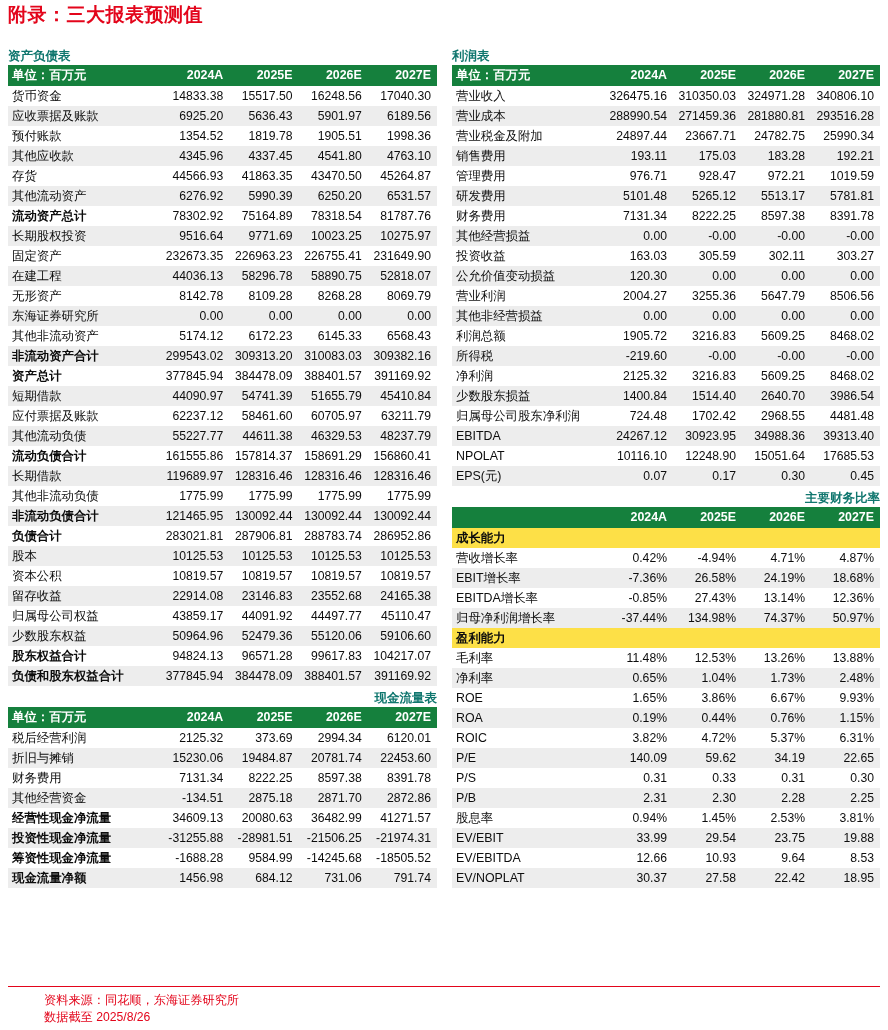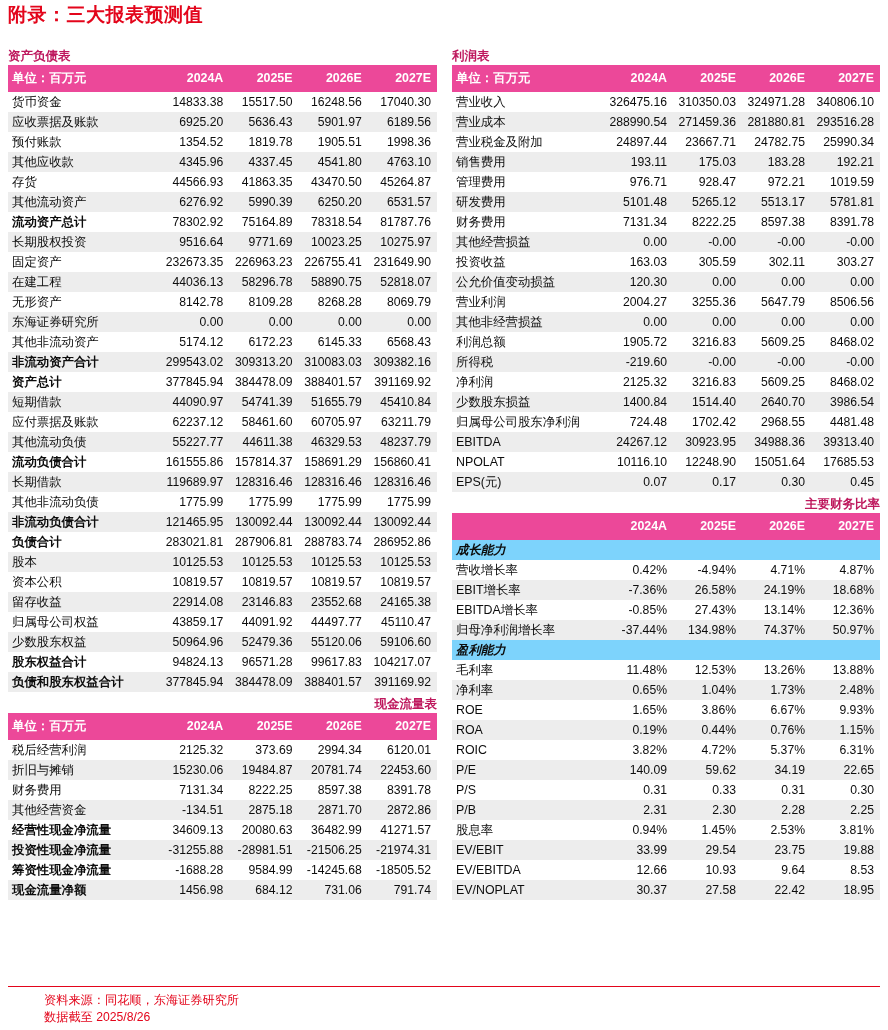--- a/index.html
+++ b/index.html
@@ -25,21 +25,21 @@
   }
 
   
   .col-left  { position: absolute; left: 8px;   top: 48px; width: 429px; }
   .col-right { position: absolute; left: 452px; top: 48px; width: 428px; }
 
   
   .sec-caption {
     font-size: 12.5px;
     font-weight: bold;
-    color: #be185d;
+    color: #0f766e;
     line-height: 17px;
     height: 17px;
     white-space: nowrap;
   }
   .sec-caption.spaced { margin-top: 4px; text-align: right; }
 
   
   table.fin {
     width: 100%;
     border-collapse: collapse;
@@ -54,25 +54,25 @@
     padding: 0;
     height: 20px;
     line-height: 20px;
     overflow: hidden;
     white-space: nowrap;
     vertical-align: middle;
   }
 
   
   table.fin thead th {
-    background: #ec4899;
+    background: #15803d;
     color: #ffffff;
     font-weight: bold;
     font-size: 12.4px;
-    height: 27px;
+    height: 21px;
     line-height: 21px;
   }
   table.fin thead th.h-label { text-align: left;  padding-left: 4px; }
   table.fin thead th.h-year  { text-align: right; padding-right: 6px; }
 
   
   table.fin tbody td.lbl {
     text-align: left;
     padding-left: 4px;
   }
@@ -82,21 +82,21 @@
     font-size: 12.2px;
   }
   
   table.fin tbody tr.even td { background: #EDEDED; }
   table.fin tbody tr.odd  td { background: #ffffff; }
 
   
   table.fin tbody tr.total td.lbl { font-weight: bold; }
 
   
-  table.fin tbody tr.group td { font-weight: bold; background: #7dd3fc; font-style: italic; }
+  table.fin tbody tr.group td { font-weight: bold; background: #fde047; }
   table.fin tbody tr.group td.lbl { font-weight: bold; }
 
   
   .footer {
     position: absolute;
     left: 8px; top: 986px;
     width: 872px;
   }
   .footer .rule {
     height: 0; border-top: 1.4px solid #E3051B;

